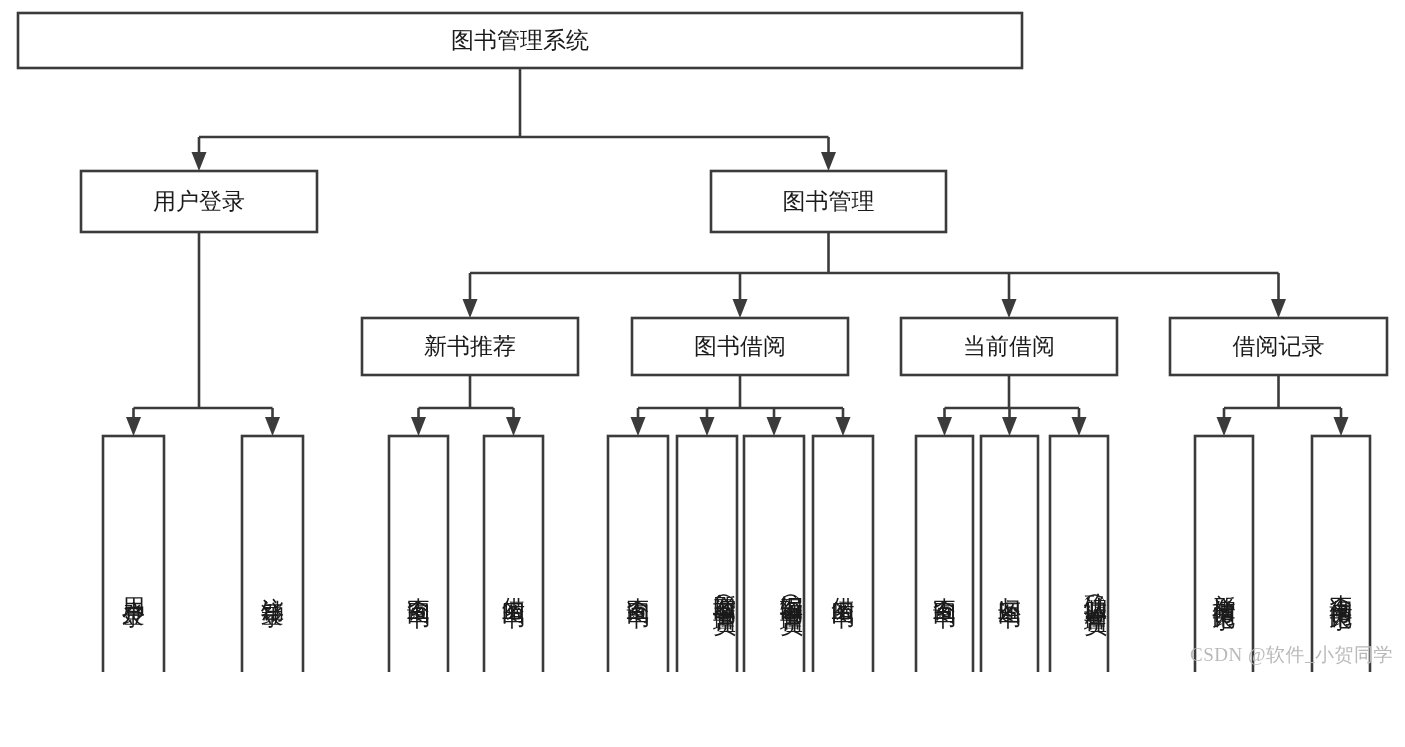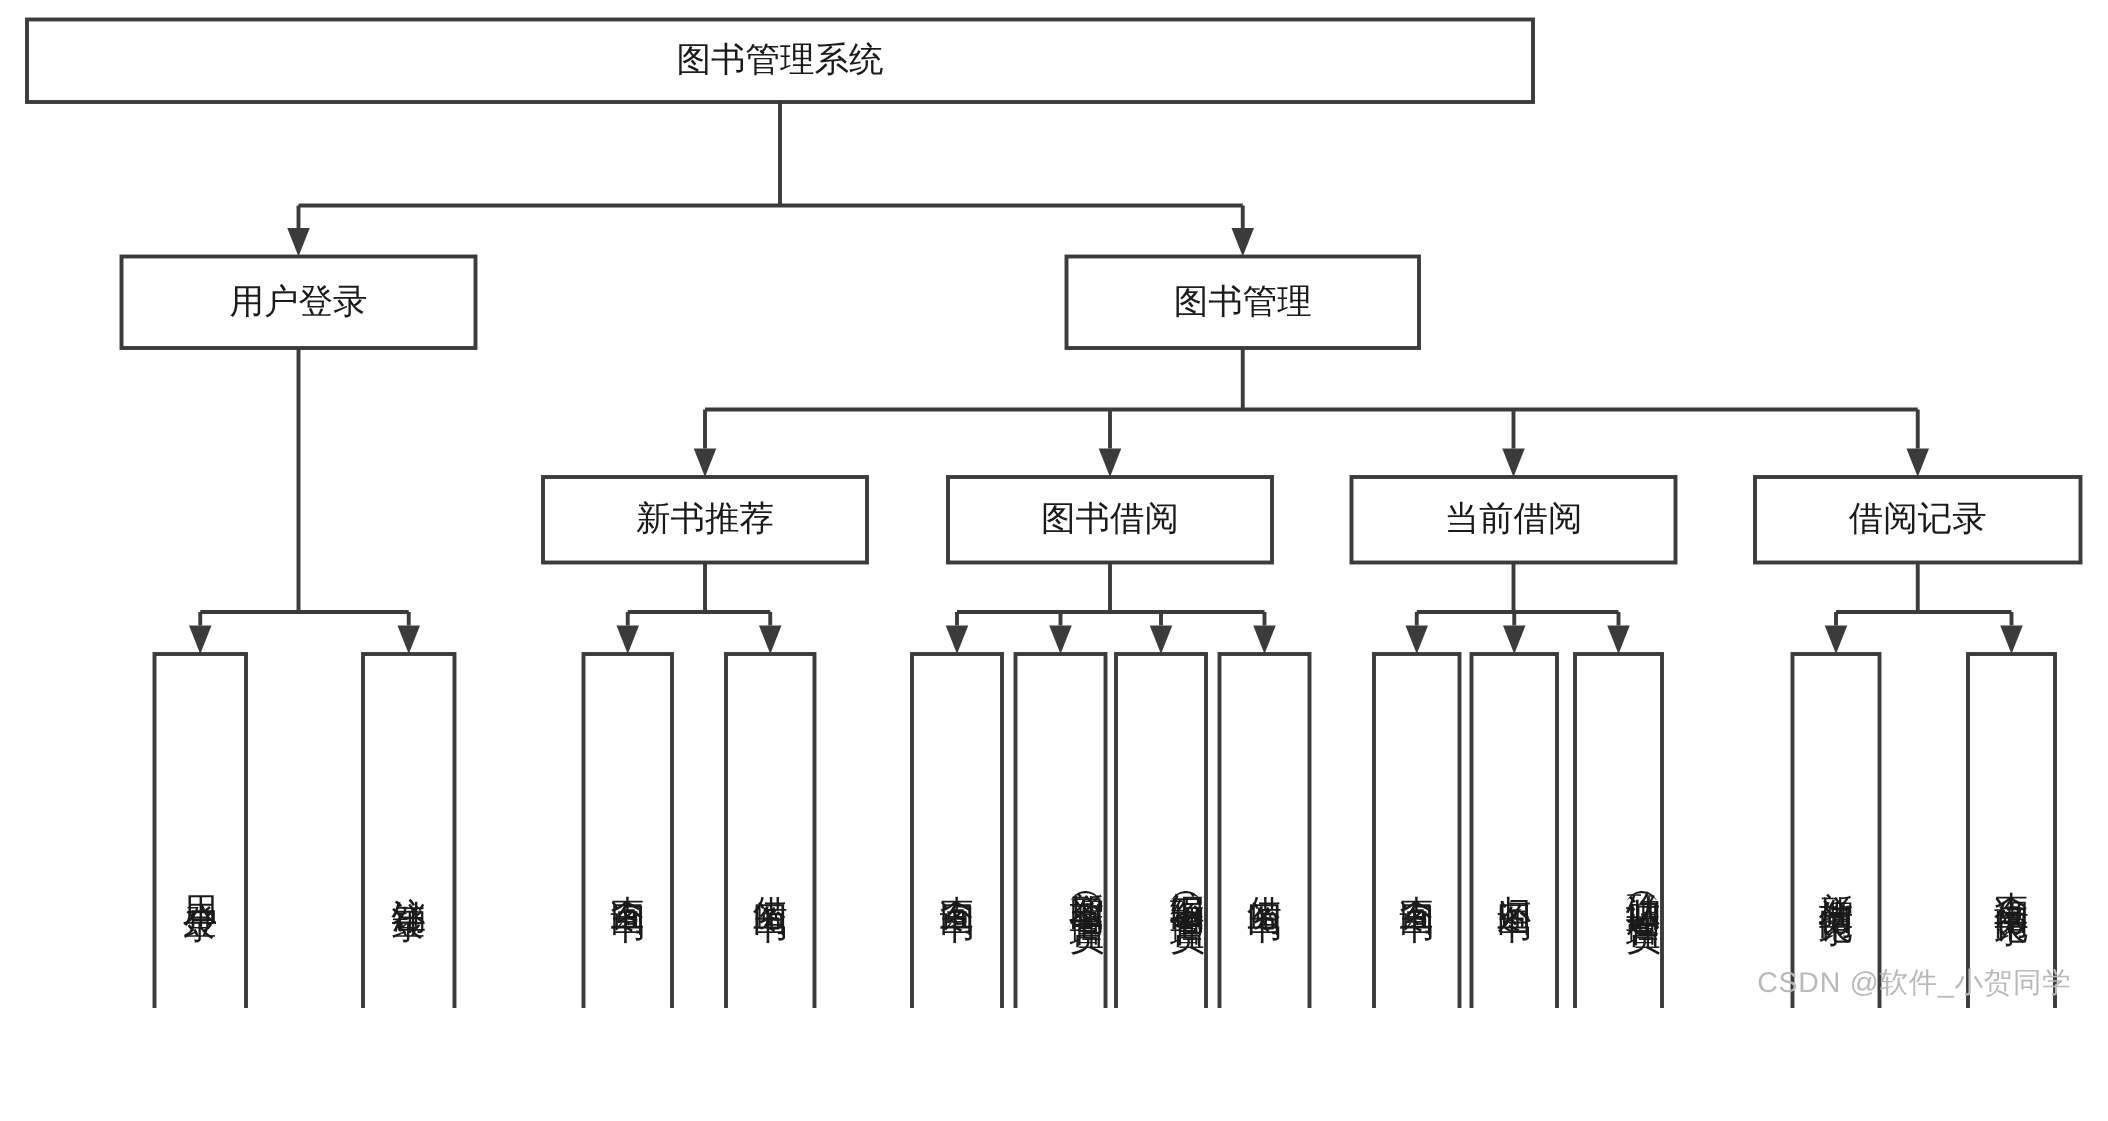--- a/index.html
+++ b/index.html
@@ -57,23 +57,23 @@
     text-orientation: upright;
     letter-spacing: 3px;
     white-space: nowrap;
     display: flex;
     align-items: center;
     justify-content: center;
     pointer-events: none;
   }
   #watermark {
     position: absolute;
-    right: 24px;
+    right: 12px;
     bottom: 4px;
-    font-family: Liberation Sans, sans-serif;
+    font-family: Liberation Serif, serif;
     font-size: 19px;
     color: #b9b9b9;
     white-space: nowrap;
     letter-spacing: 0.5px;
   }
 </style>
 </head>
 <body>
 
 <div id="diagram-root">

